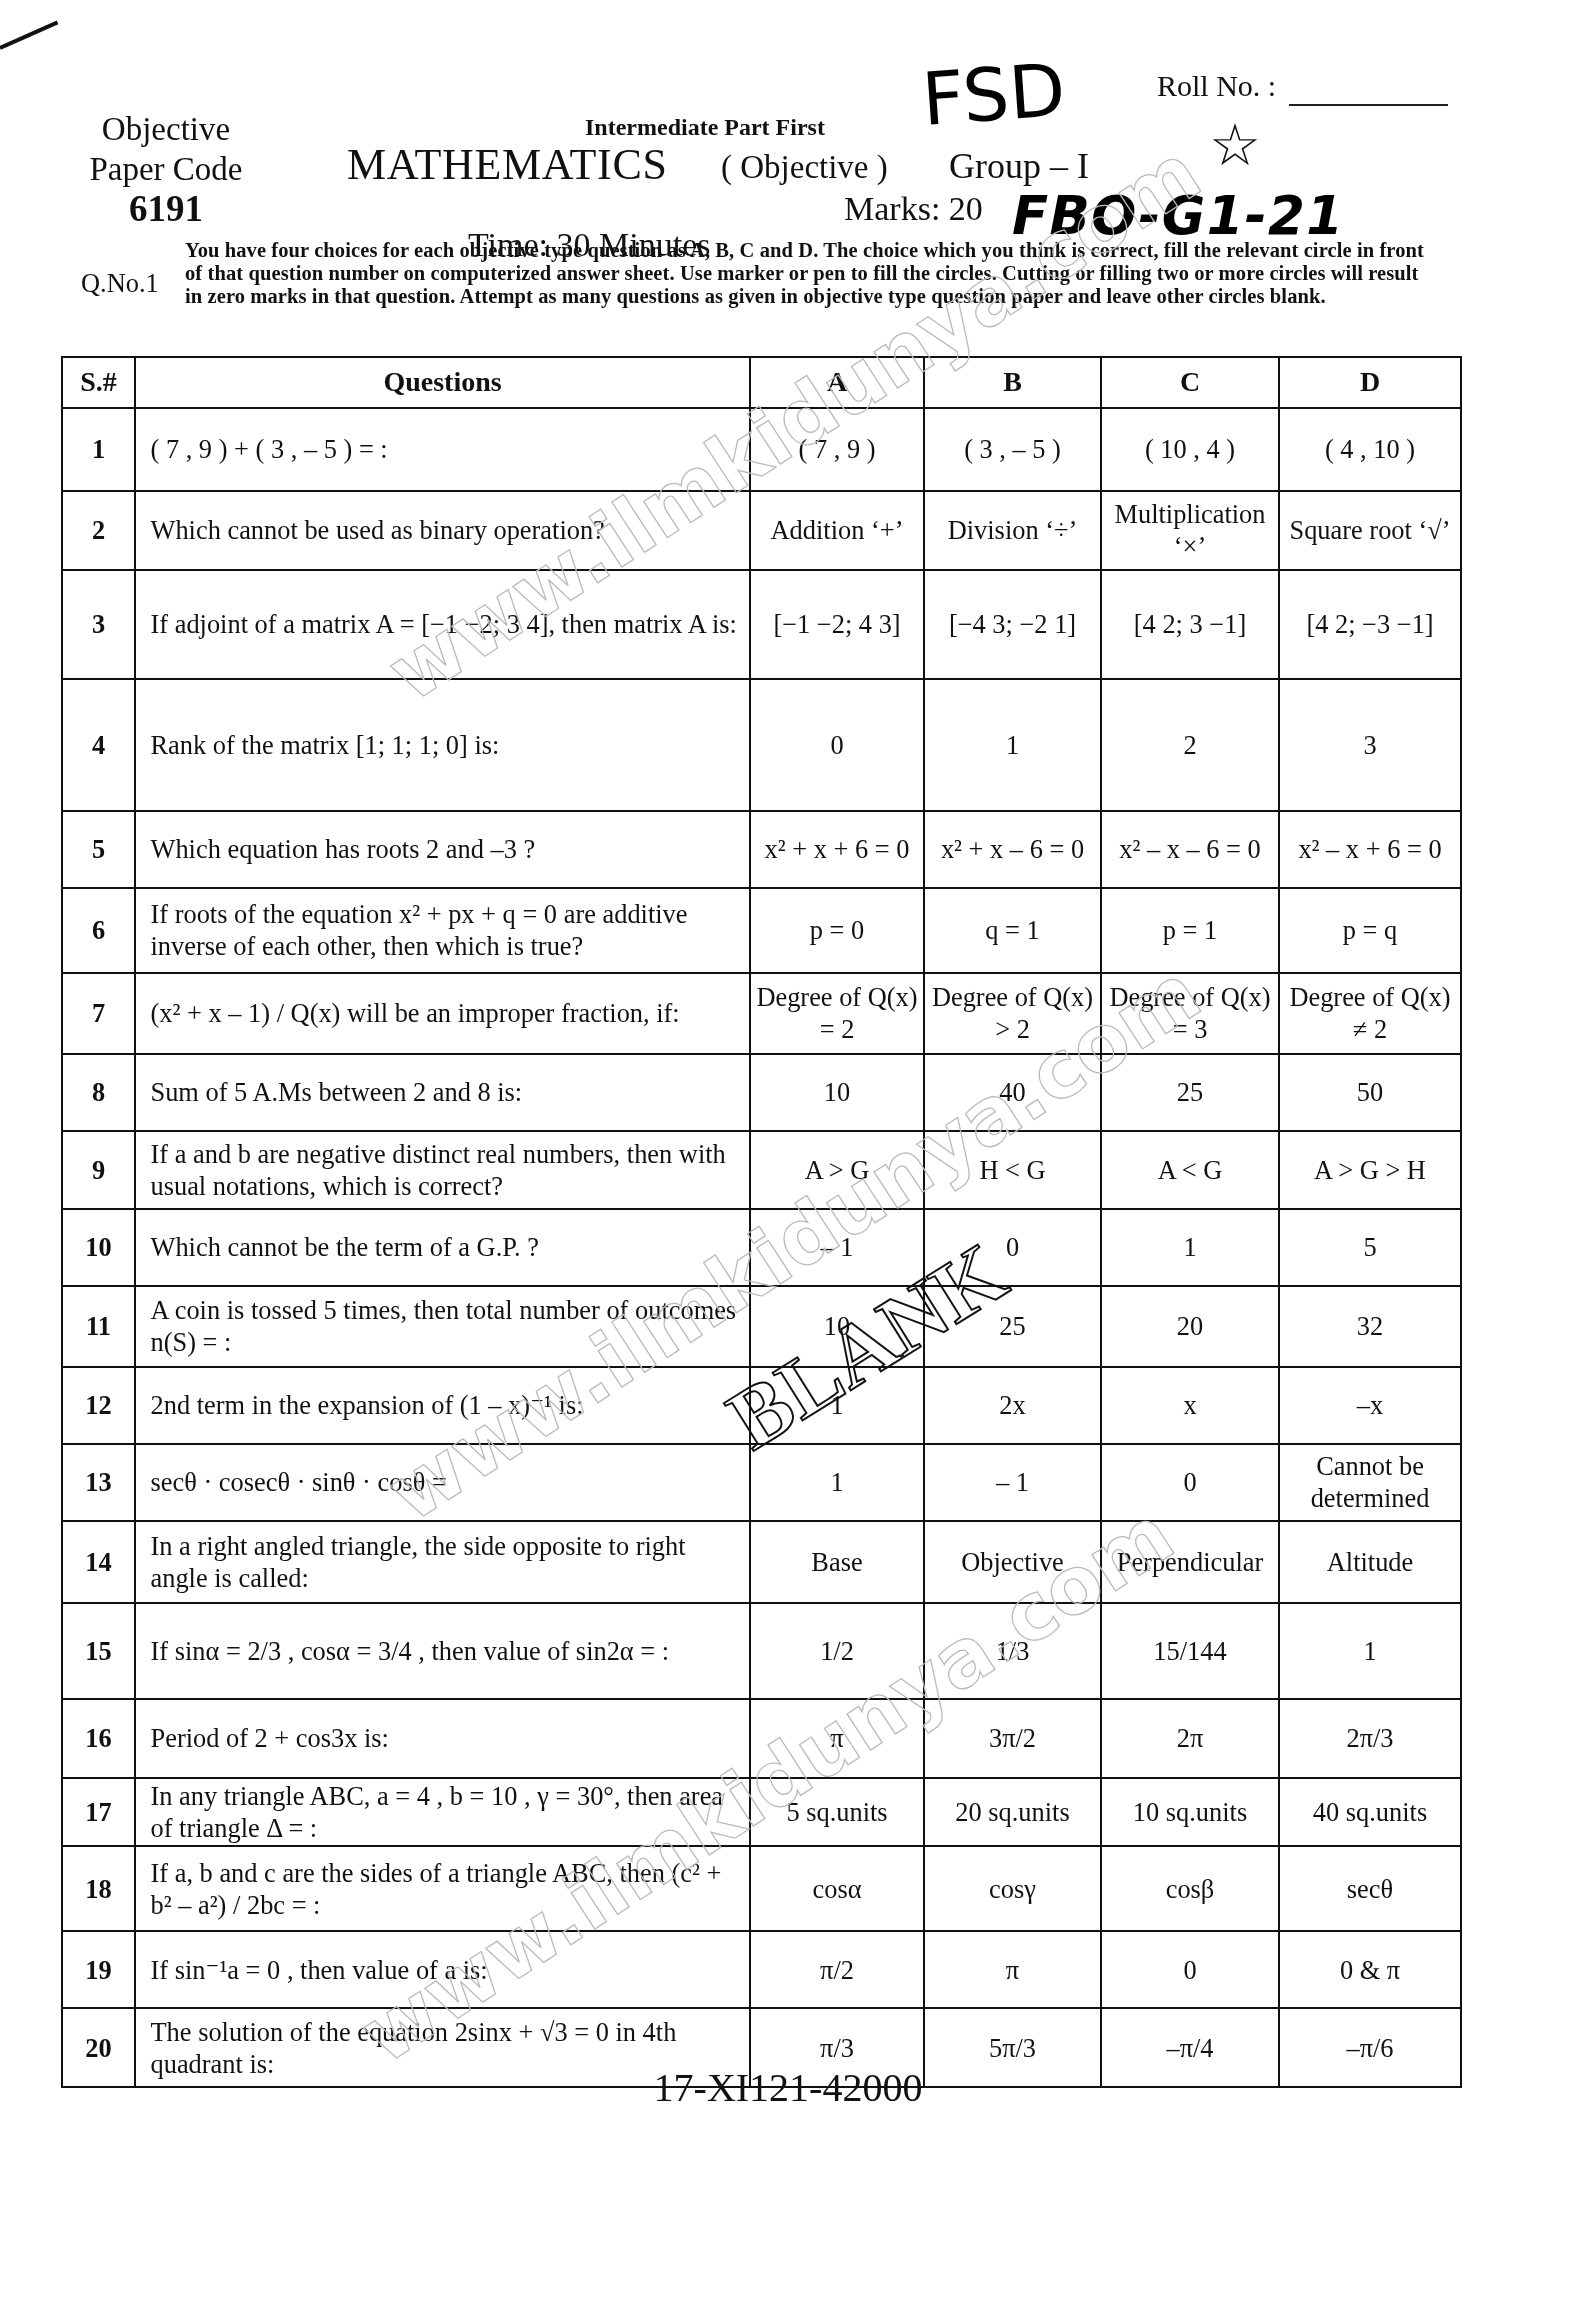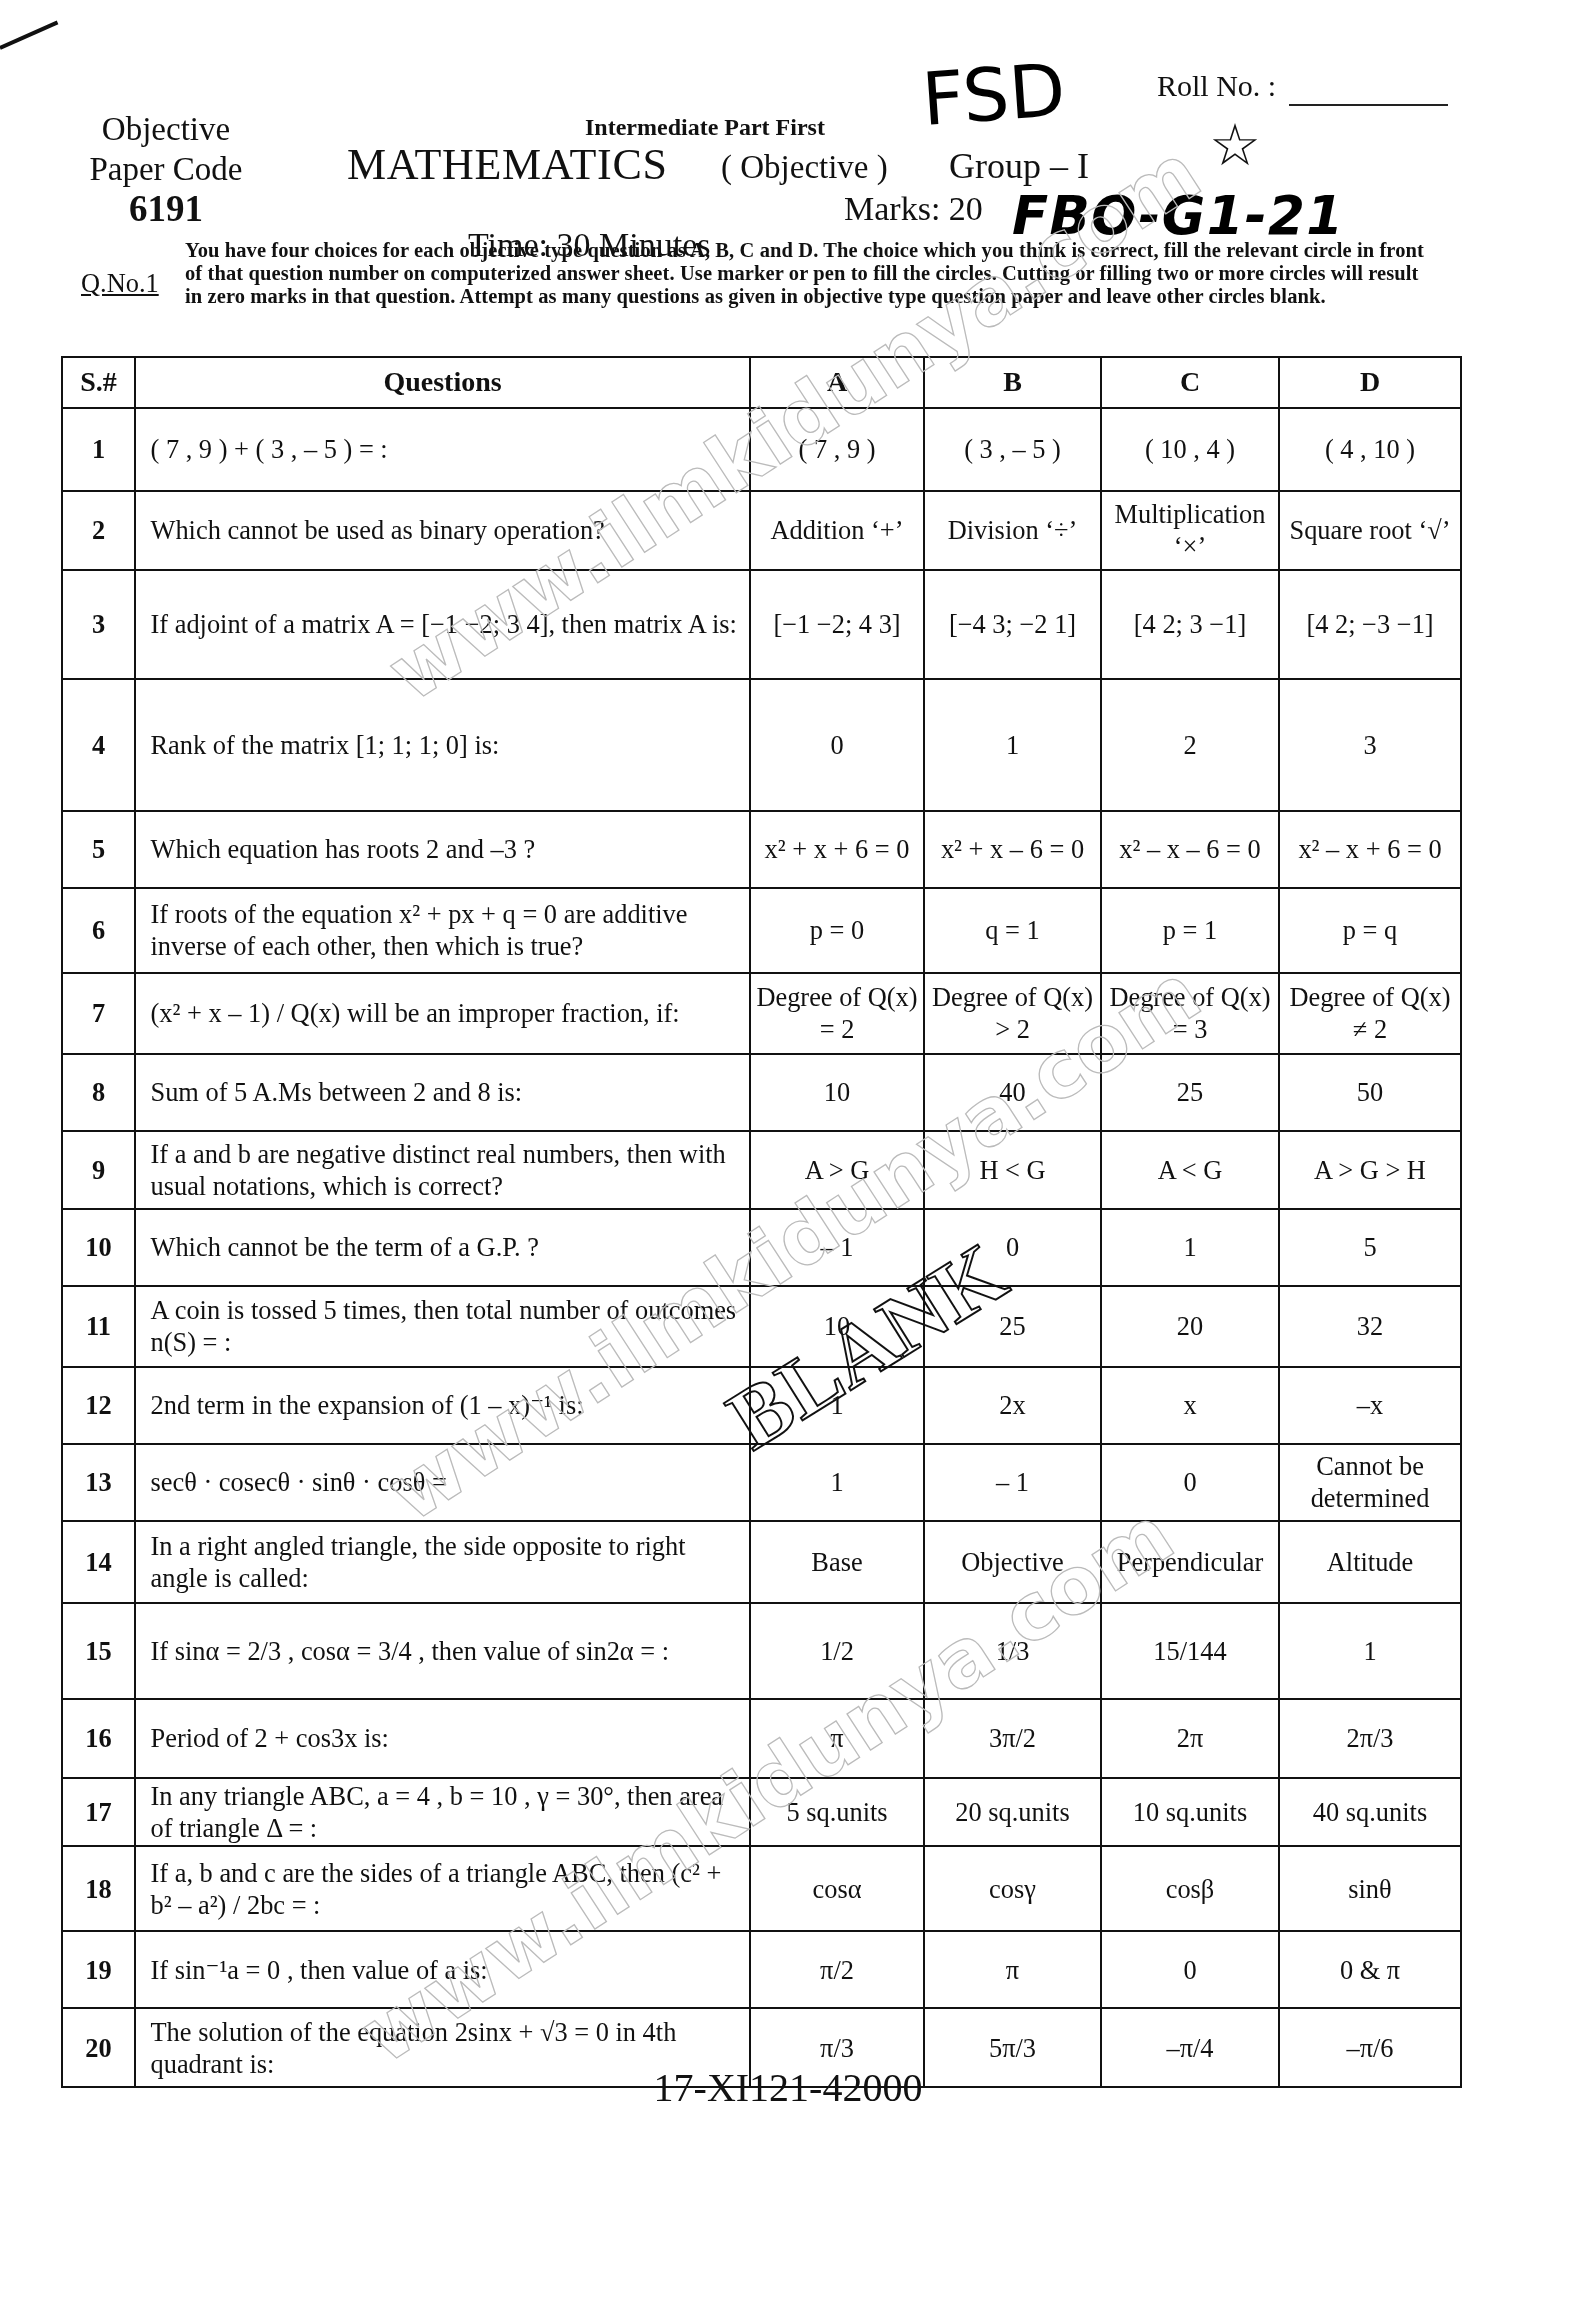--- a/index.html
+++ b/index.html
@@ -12,21 +12,21 @@
   .objective{left:721px;top:149px;font-size:33px;}
   .group{left:949px;top:145px;font-size:36px;}
   .time{left:468px;top:190px;font-size:34px;margin-top:36px;}
   .marks{left:844px;top:190px;font-size:34px;}
   .rollno{left:1157px;top:69px;font-size:30px;}
   .rollline{left:1289px;top:104px;width:159px;border-bottom:2px solid #222;}
   .hand{font-family:"DejaVu Sans",sans-serif;color:#000;}
   .hand-fsd{left:922px;top:52px;font-size:73px;font-weight:normal;transform:rotate(-4deg);}
   .hand-fbo{left:1012px;top:185px;font-size:53px;font-weight:bold;font-style:italic;letter-spacing:1.3px;}
   .star{left:1209px;top:111px;font-size:58px;}
-  .qno{left:81px;top:268px;font-size:26.4px;text-decoration:underline;}
+  .qno{left:81px;top:268px;font-size:26.4px;}
   .instr{left:185px;top:239px;width:1256px;font-size:20.5px;font-weight:bold;line-height:23px;letter-spacing:0.1px;}
   table.q{position:absolute;left:61px;top:356px;width:1399px;border-collapse:collapse;table-layout:fixed;}
   table.q td,table.q th{border:2px solid #111;text-align:center;vertical-align:middle;font-size:26.4px;line-height:32px;padding:1.3px 4px;}
   table.q th{font-weight:bold;font-size:28px;height:46px;}
   table.q td.sn{font-weight:bold;}
   table.q td.qt{text-align:left;padding-left:14.5px;}
   .footer{left:0;width:1576px;top:2064px;text-align:center;font-size:40px;}
   .wm{font-family:"DejaVu Sans",sans-serif;font-size:79px;font-weight:bold;color:transparent;-webkit-text-stroke:1.3px #bbb;transform-origin:left center;pointer-events:none;white-space:nowrap;}
   .blank{font-family:"Liberation Serif",serif;font-size:86px;font-weight:bold;color:transparent;-webkit-text-stroke:2px #111;transform:rotate(-32deg);pointer-events:none;}
   .mark{position:absolute;background:#111;}
@@ -214,21 +214,21 @@
         <td>20 sq.units</td>
         <td>10 sq.units</td>
         <td>40 sq.units</td>
       </tr>
       <tr style="height: 85px;">
         <td class="sn">18</td>
         <td class="qt">If a, b and c are the sides of a triangle ABC, then (c² + b² – a²) / 2bc = :</td>
         <td>cosα</td>
         <td>cosγ</td>
         <td>cosβ</td>
-        <td>sinθ</td>
+        <td>secθ</td>
       </tr>
       <tr style="height: 77px;">
         <td class="sn">19</td>
         <td class="qt">If sin⁻¹a = 0 , then value of a is:</td>
         <td>π/2</td>
         <td>π</td>
         <td>0</td>
         <td>0 &amp; π</td>
       </tr>
       <tr style="height: 79px;">

